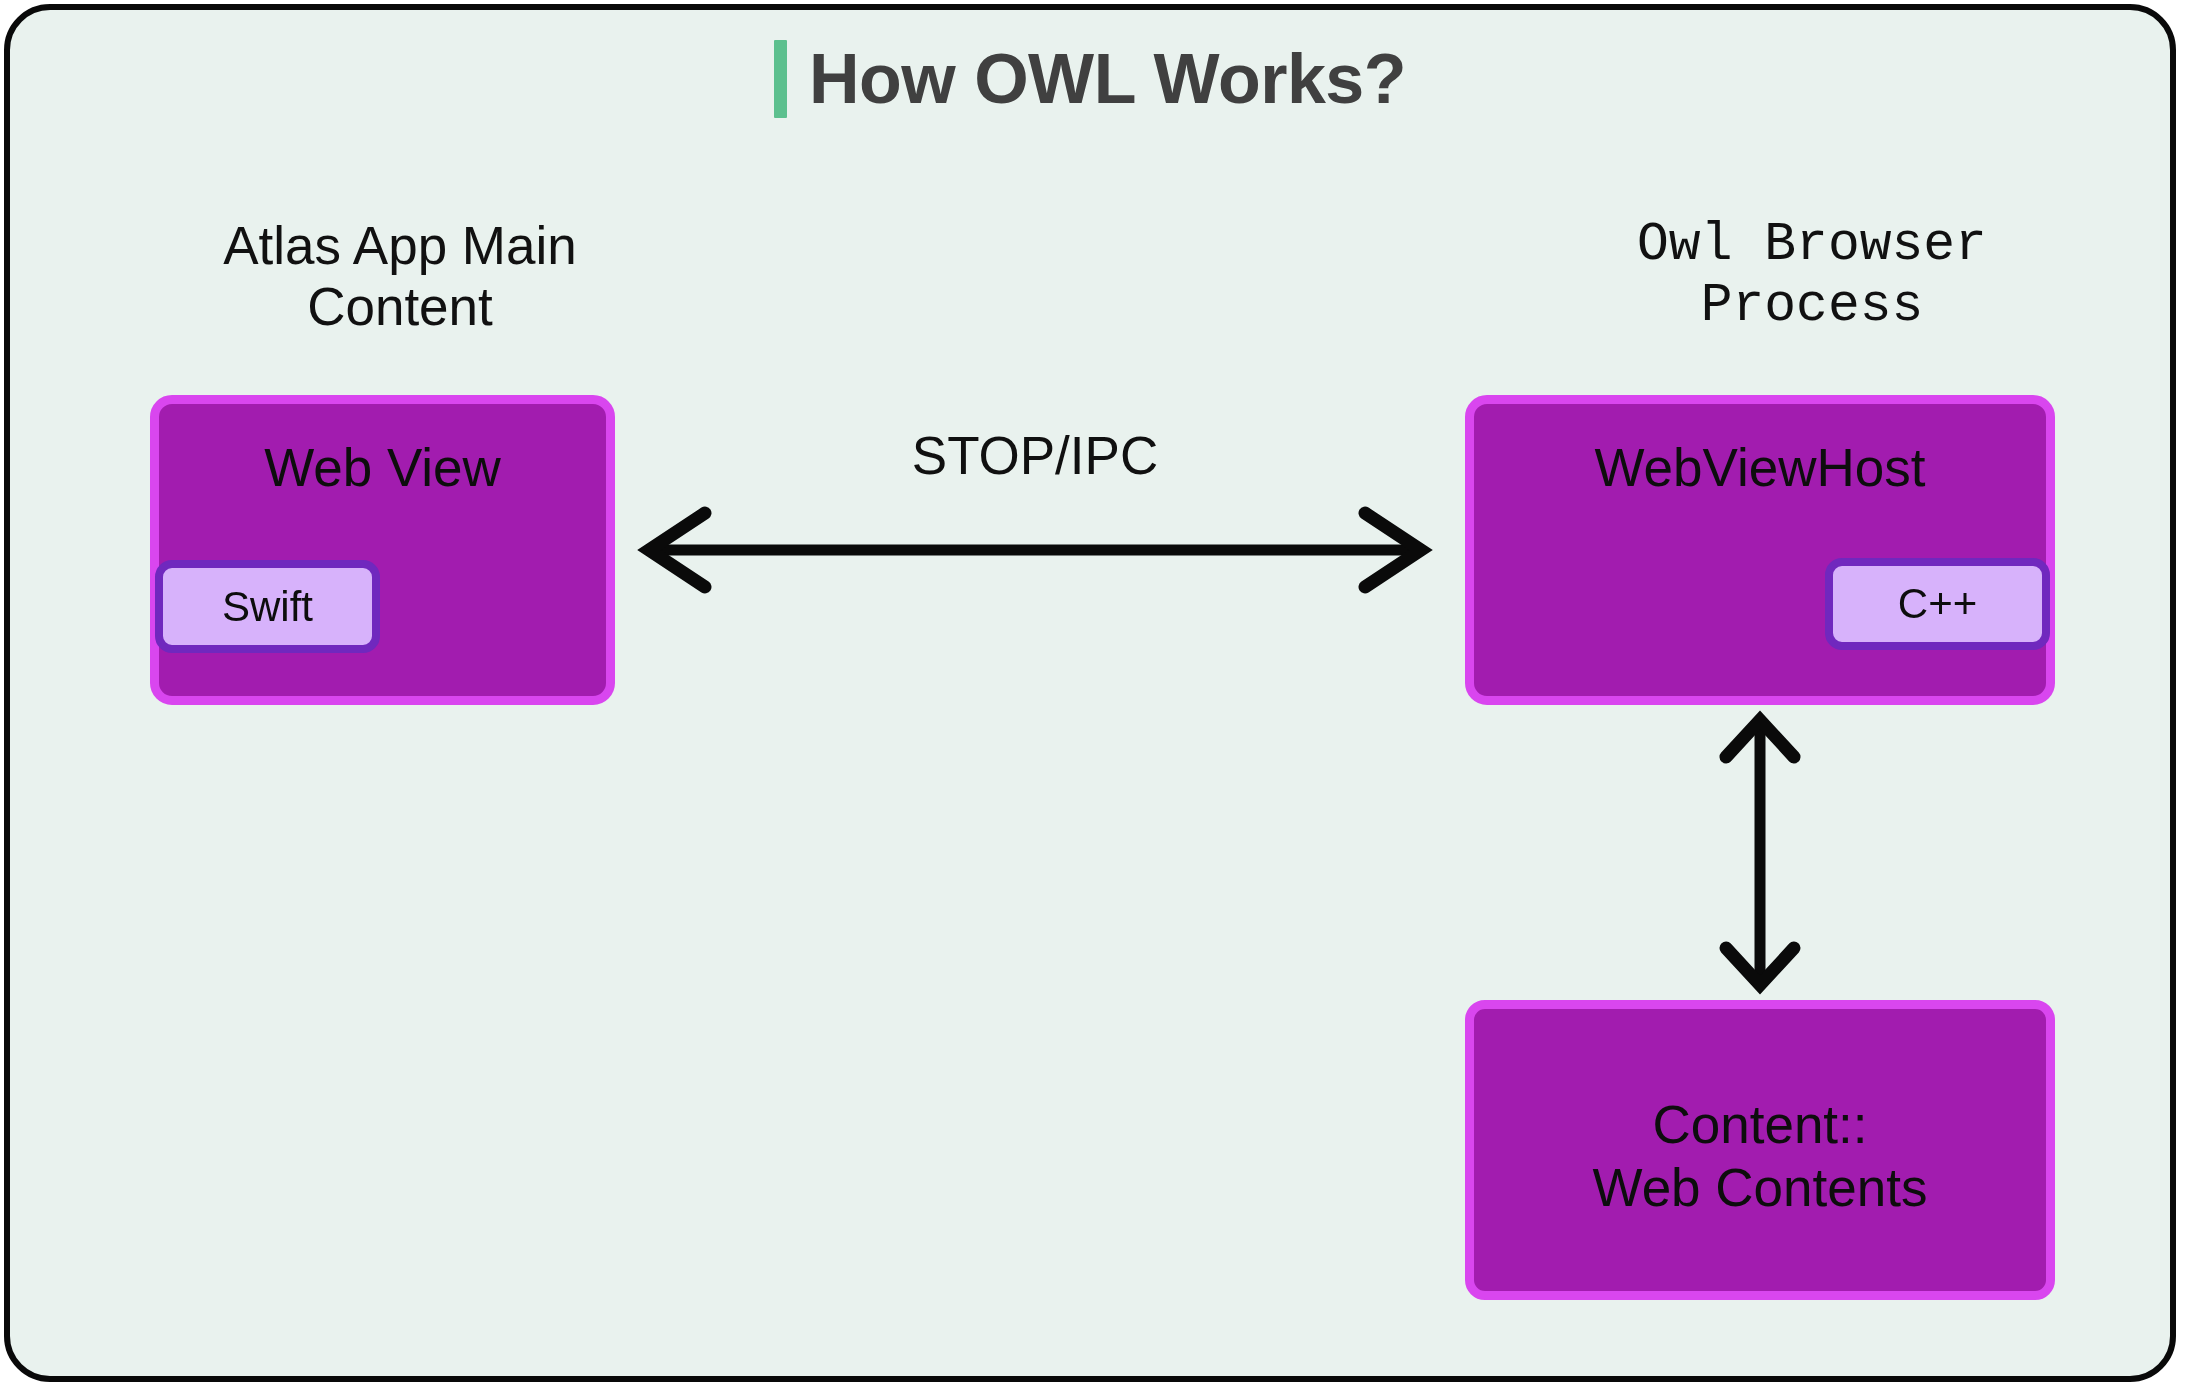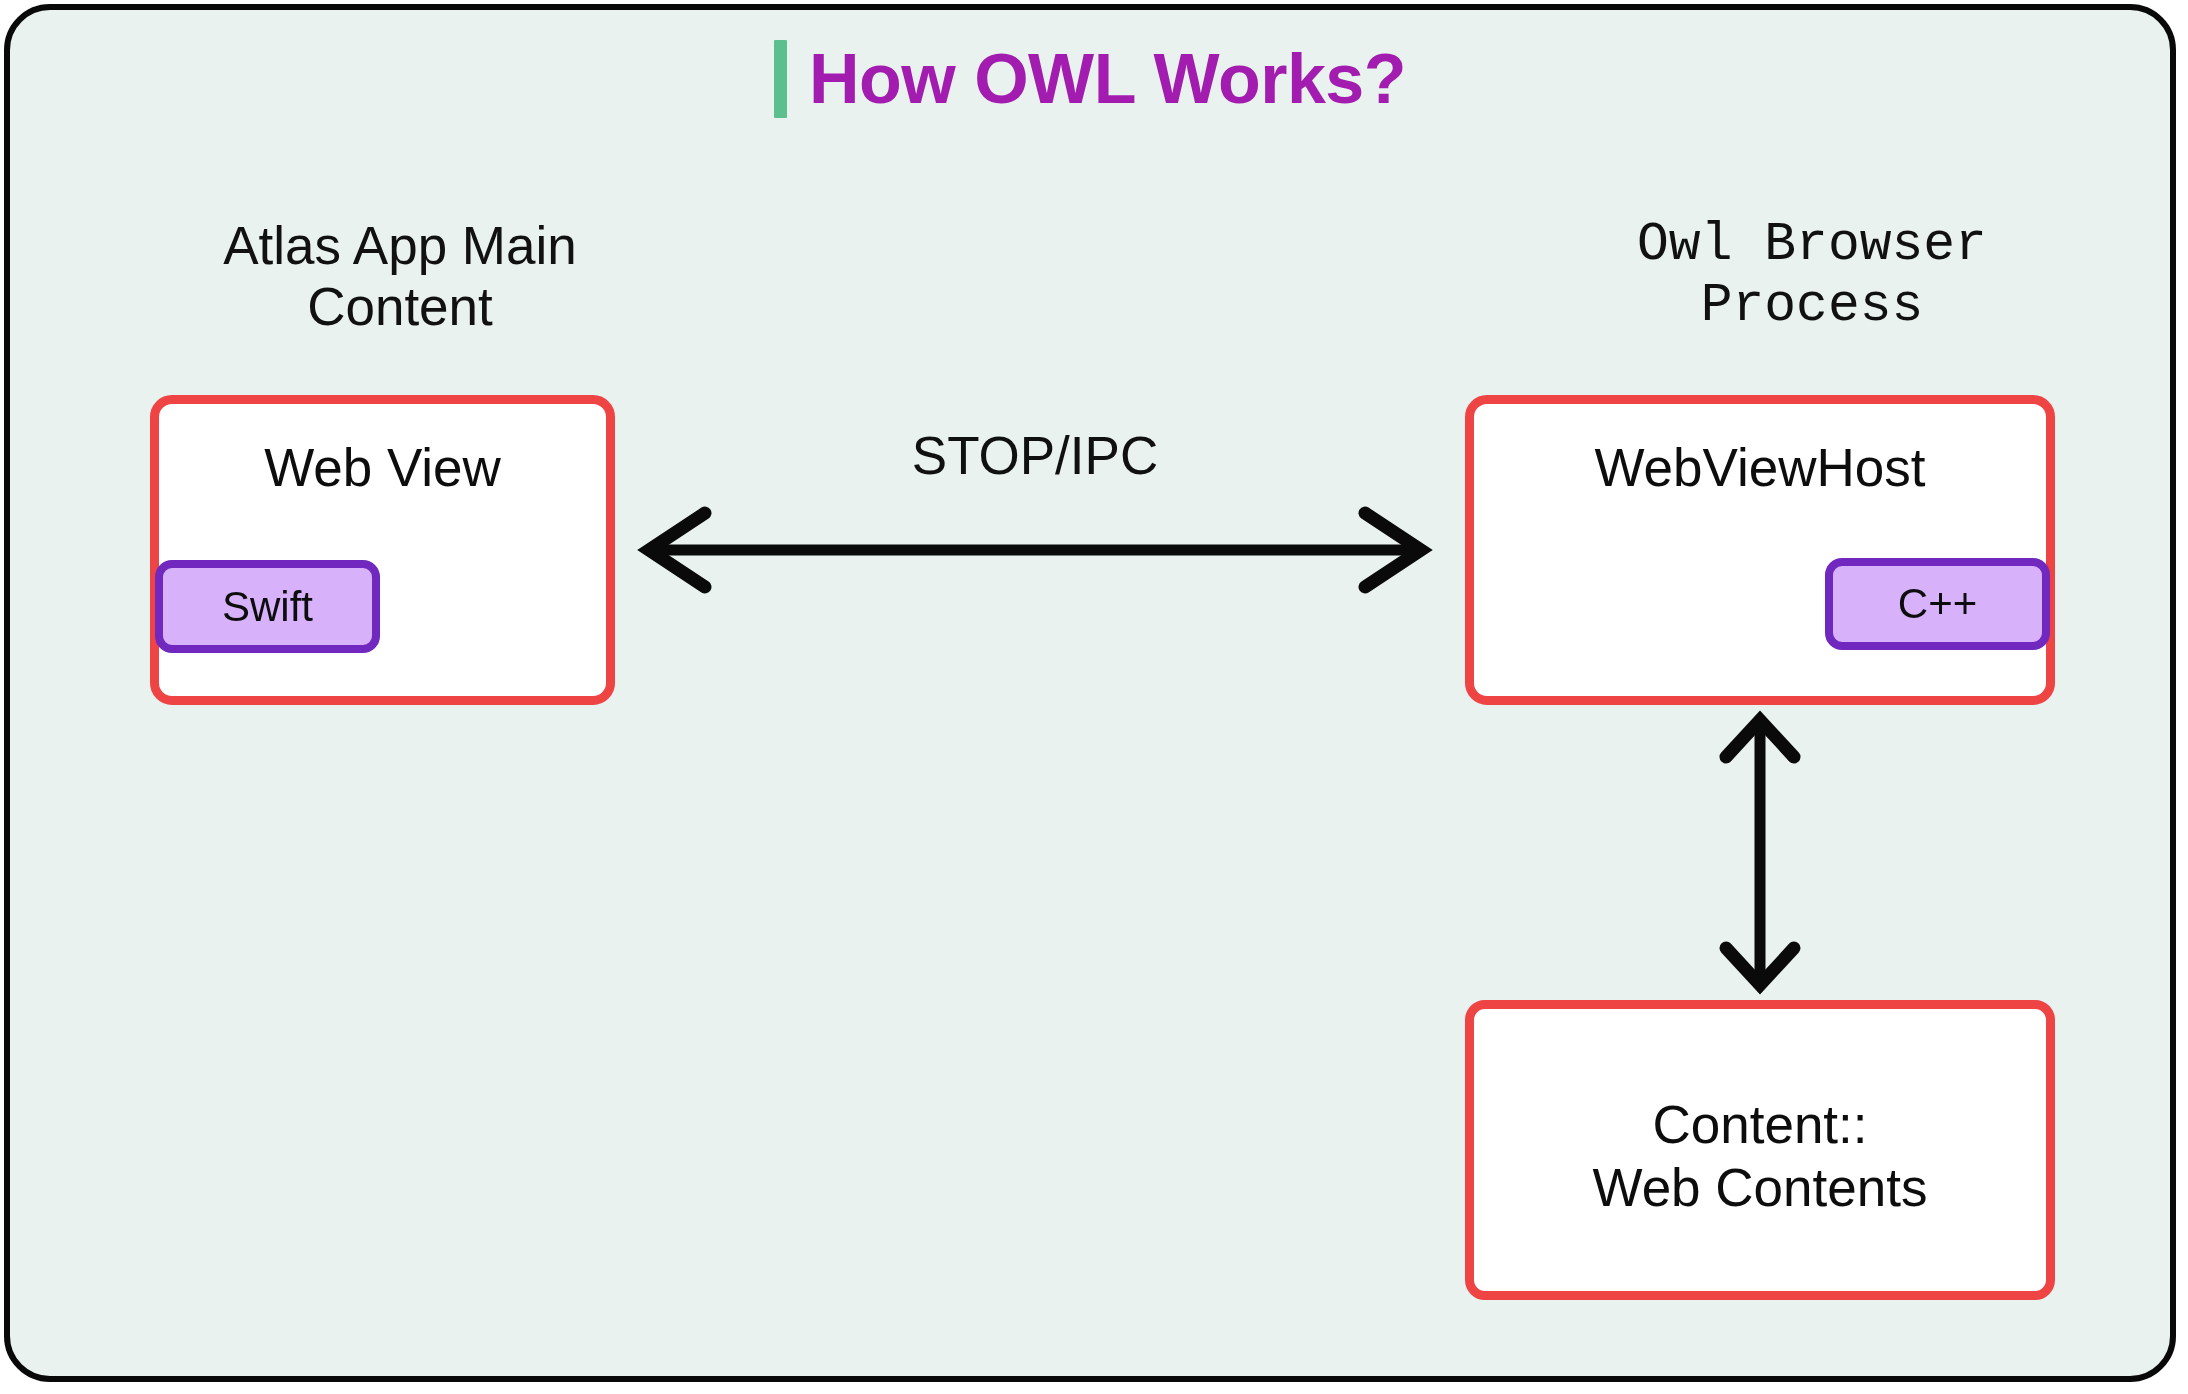--- a/index.html
+++ b/index.html
@@ -43,43 +43,43 @@
     width: 13px;
     height: 78px;
     background: #5cc08e;
     margin-right: 22px;
     border-radius: 1px;
     flex: none;
   }
   #page-title {
     font-size: 70px;
     font-weight: bold;
-    color: #a21caf;
+    color: #404040;
     letter-spacing: -0.5px;
     white-space: nowrap;
     line-height: 1;
   }
 
   
   .column-caption {
     position: absolute;
     font-size: 53px;
     color: #111111;
     text-align: center;
     line-height: 1.16;
     white-space: pre-line;
   }
   #caption-left  { left: 110px;  top: 205px; width: 560px; }
   #caption-right { left: 1492px; top: 205px; width: 620px; font-family: Liberation Mono, monospace; }
 
   
   .cyan-box {
     position: absolute;
-    background: #ffffff;
-    border: 9px solid #ef4444;
+    background: #a21caf;
+    border: 9px solid #d946ef;
     border-radius: 22px;
     box-sizing: border-box;
   }
   .cyan-box-label {
     position: absolute;
     left: 0;
     width: 100%;
     text-align: center;
     font-size: 53px;
     color: #0d0d0d;

